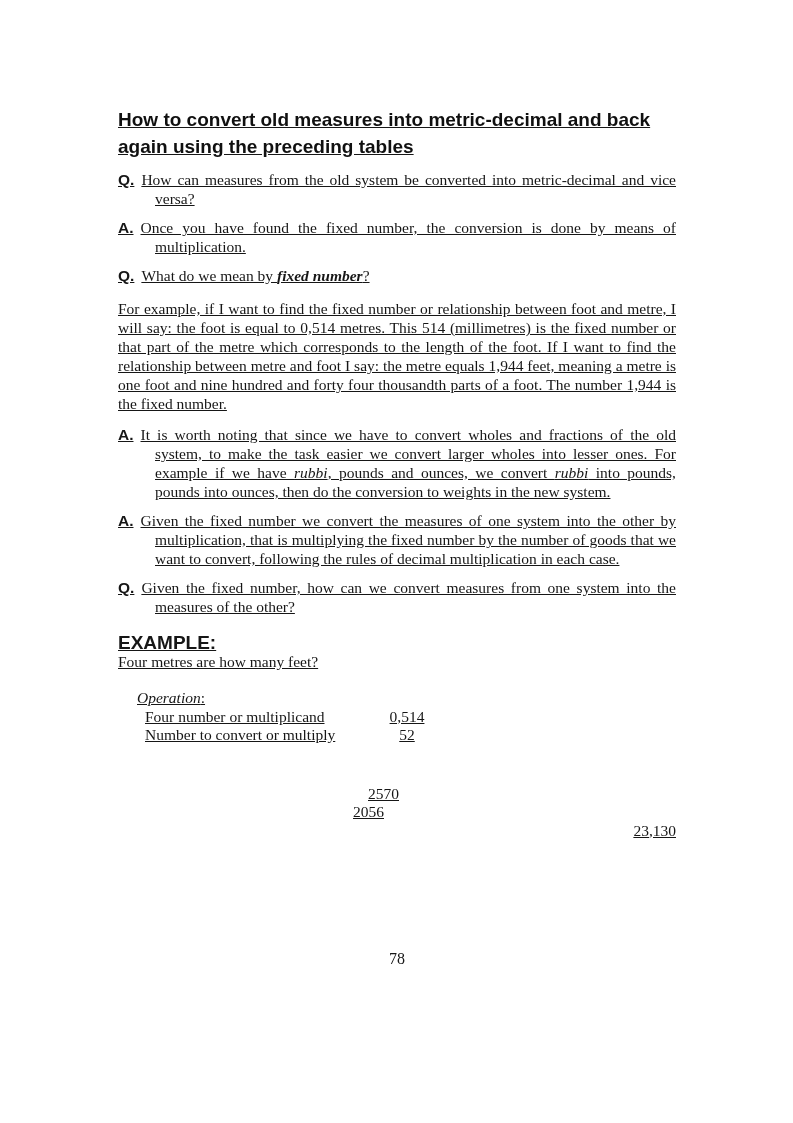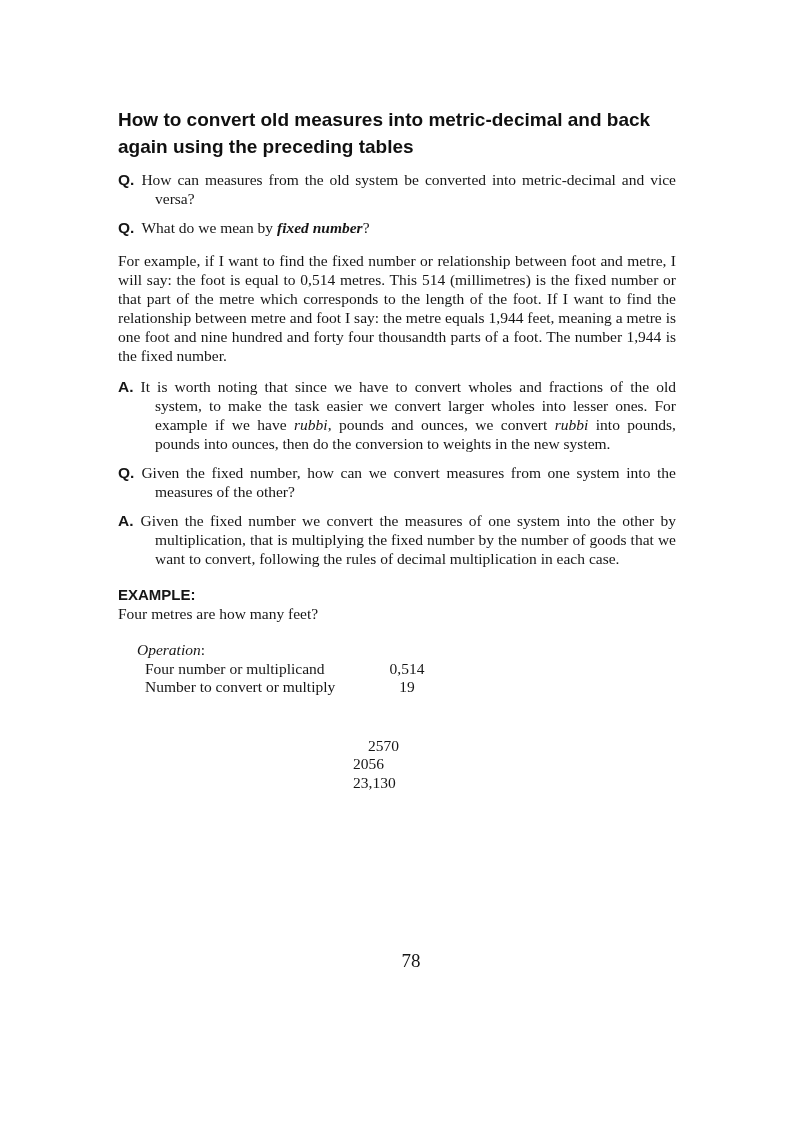--- a/index.html
+++ b/index.html
@@ -13,20 +13,21 @@
     overflow: hidden;
   }
   .content {
     position: absolute;
     left: 118px;
     top: 0;
     width: 558px;
     padding-top: 106px;
     font-size: 15.5px;
     line-height: 19px;
+    text-decoration: underline;
   }
   .doc-title {
     font-family: "Liberation Sans", sans-serif;
     font-weight: 700;
     font-size: 19px;
     line-height: 27px;
     color: #101010;
     margin-bottom: 2px;
   }
   .qa-item {
@@ -42,93 +43,96 @@
   }
   .italic { font-style: italic; }
   .bold-italic { font-style: italic; font-weight: 700; margin-top: 20px; }
   .body-paragraph {
     margin: 14px 0 12px;
     text-align: justify;
   }
   .example-heading {
     font-family: "Liberation Sans", sans-serif;
     font-weight: 700;
-    font-size: 15px;
+    font-size: 19px;
     line-height: 19px;
     margin-top: 17px;
   }
   .example-question { line-height: 19px; }
   .operation {
     margin-top: 18px;
     margin-left: 19px;
     line-height: 18.5px;
   }
   .op-row { display: flex; }
   .op-row-label { flex: 0 0 220px; padding-left: 8px; }
   .op-row-value { flex: 0 0 84px; text-align: center; }
   .op-partial-1 { margin-left: 231px; margin-top: 40px; }
   .op-partial-2 { margin-left: 216px; }
-  .op-partial-3 { margin-left: 216px; }
+  .op-partial-3 { margin-left: 216px; text-align: right; }
   .page-number {
     position: absolute;
     top: 950px;
-    left: 132px;
+    left: 118px;
     width: 558px;
     text-align: center;
-    font-size: 19px;
+    font-size: 16px;
   }
 </style>
 </head>
 <body>
 
 <div class="page">
   <div class="content">
 
     <div class="doc-title">How to convert old measures into metric-decimal and back again using the preceding tables</div>
 
     <div class="qa-item">
       <span class="qa-label">Q.</span><span class="qa-text"><span>How can measures from the old system be converted into metric-decimal and vice versa?</span></span>
     </div>
 
+    <div class="qa-item">
+      <span class="qa-label">A.</span><span class="qa-text"><span>Once you have found the fixed number, the conversion is done by means of multiplication.</span></span>
+    </div>
 
     <div class="qa-item">
       <span class="qa-label">Q.</span><span class="qa-text"><span>What do we mean by </span><span class="bold-italic">fixed number</span><span>?</span></span>
     </div>
 
 
     <div class="body-paragraph">For example, if I want to find the fixed number or relationship between foot and metre, I will say: the foot is equal to 0,514 metres. This 514 (millimetres) is the fixed number or that part of the metre which corresponds to the length of the foot. If I want to find the relationship between metre and foot I say: the metre equals 1,944 feet, meaning a metre is one foot and nine hundred and forty four thousandth parts of a foot. The number 1,944 is the fixed number.</div>
 
 
     <div class="qa-item">
       <span class="qa-label">A.</span><span class="qa-text"><span>It is worth noting that since we have to convert wholes and fractions of the old system, to make the task easier we convert larger wholes into lesser ones. For example if we have </span><span class="italic">rubbi</span><span>, pounds and ounces, we convert </span><span class="italic">rubbi</span><span> into pounds, pounds into ounces, then do the conversion to weights in the new system.</span></span>
     </div>
 
     <div class="qa-item">
-      <span class="qa-label">Q.</span><span class="qa-text"><span>Given the fixed number, how can we convert measures from one system into the measures of the other?</span></span>
+      <span class="qa-label">A.</span><span class="qa-text"><span>Given the fixed number we convert the measures of one system into the other by multiplication, that is multiplying the fixed number by the number of goods that we want to convert, following the rules of decimal multiplication in each case.</span></span>
     </div>
 
     <div class="qa-item">
-      <span class="qa-label">A.</span><span class="qa-text"><span>Given the fixed number we convert the measures of one system into the other by multiplication, that is multiplying the fixed number by the number of goods that we want to convert, following the rules of decimal multiplication in each case.</span></span>
+      <span class="qa-label">Q.</span><span class="qa-text"><span>Given the fixed number, how can we convert measures from one system into the measures of the other?</span></span>
     </div>
 
     <div class="example">
       <div class="example-heading">EXAMPLE:</div>
       <div class="example-question">Four metres are how many feet?</div>
 
       <div class="operation">
         <div class="op-title">
           <span class="italic">Operation</span><span>:</span>
         </div>
         <div class="op-row">
           <span class="op-row-label">Four number or multiplicand</span>
           <span class="op-row-value">0,514</span>
         </div>
         <div class="op-row">
           <span class="op-row-label">Number to convert or multiply</span>
-          <span class="op-row-value">19</span>
+          <span class="op-row-value">52</span>
         </div>
         <div class="op-partial-1">2570</div>
         <div class="op-partial-2">2056</div>
         <div class="op-partial-3">23,130</div>
       </div>
     </div>
 
   </div>
 
   <div class="page-number">78</div>

